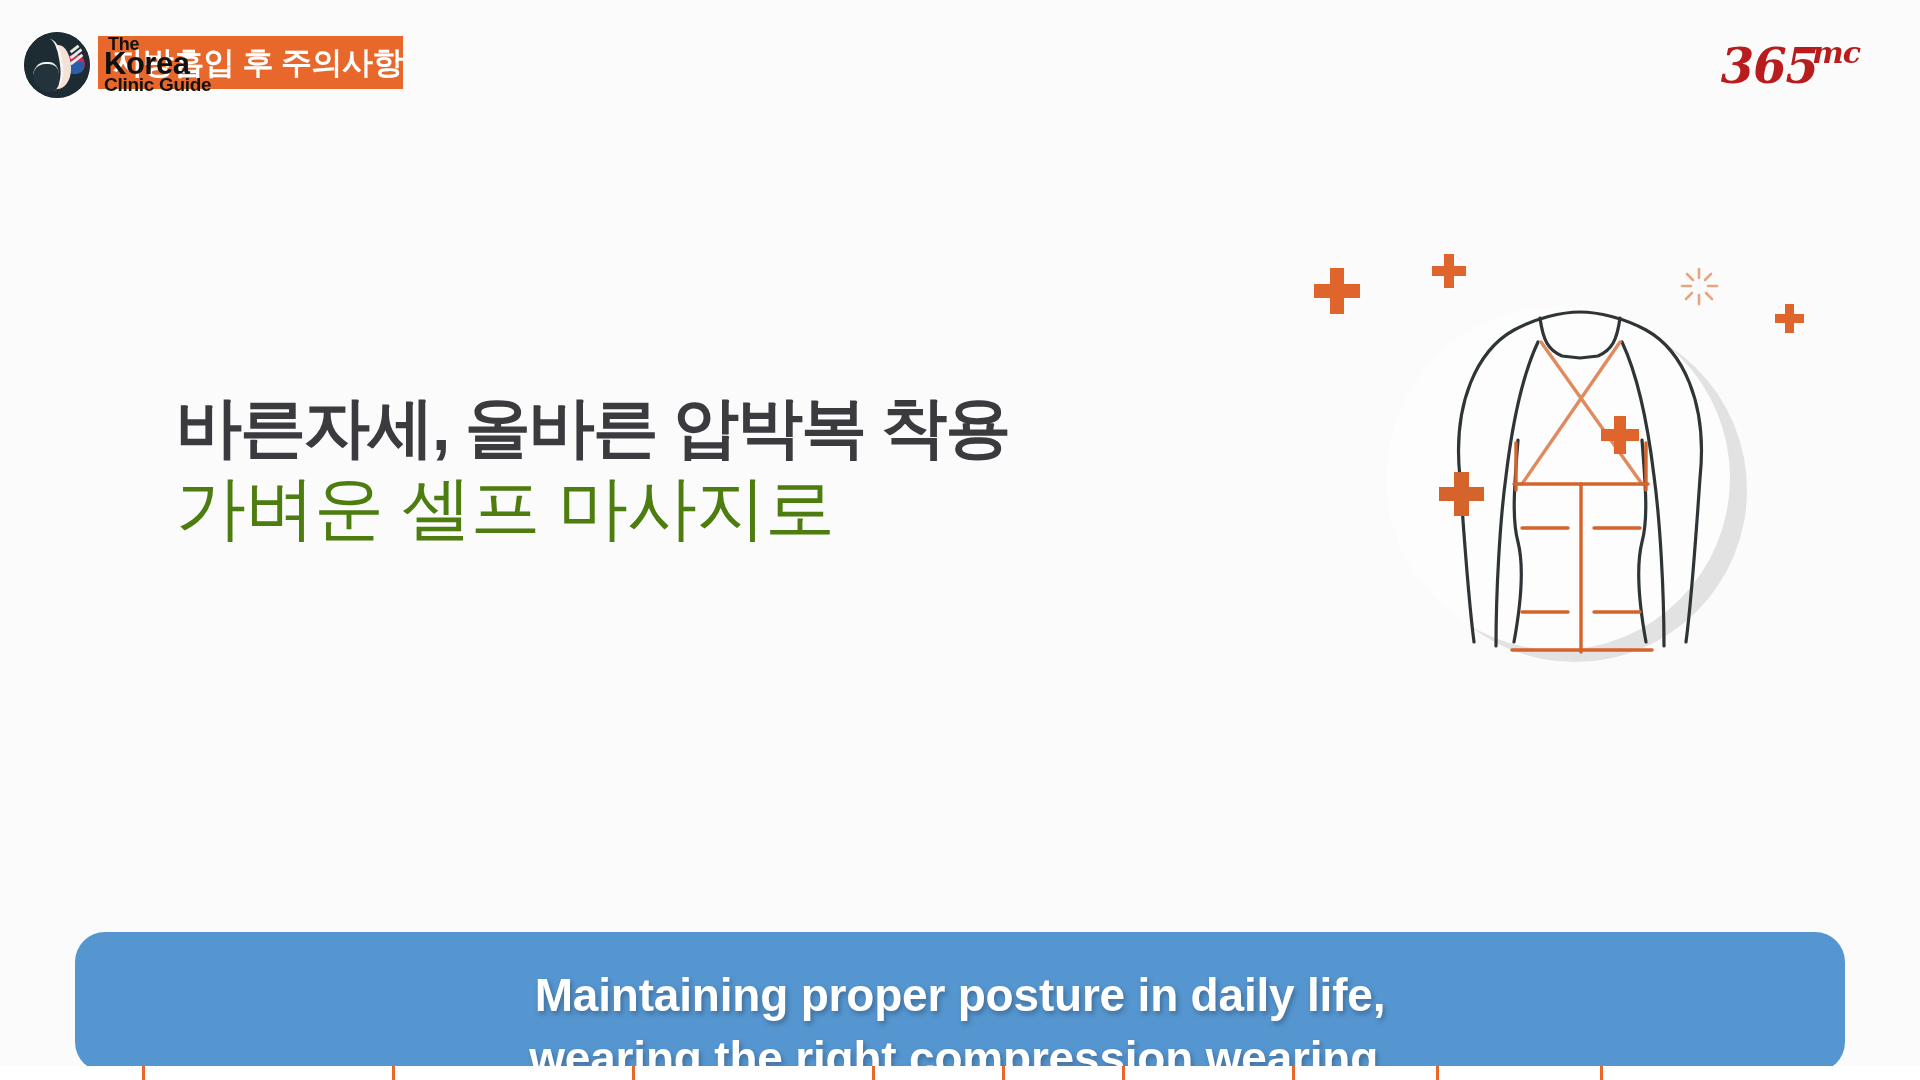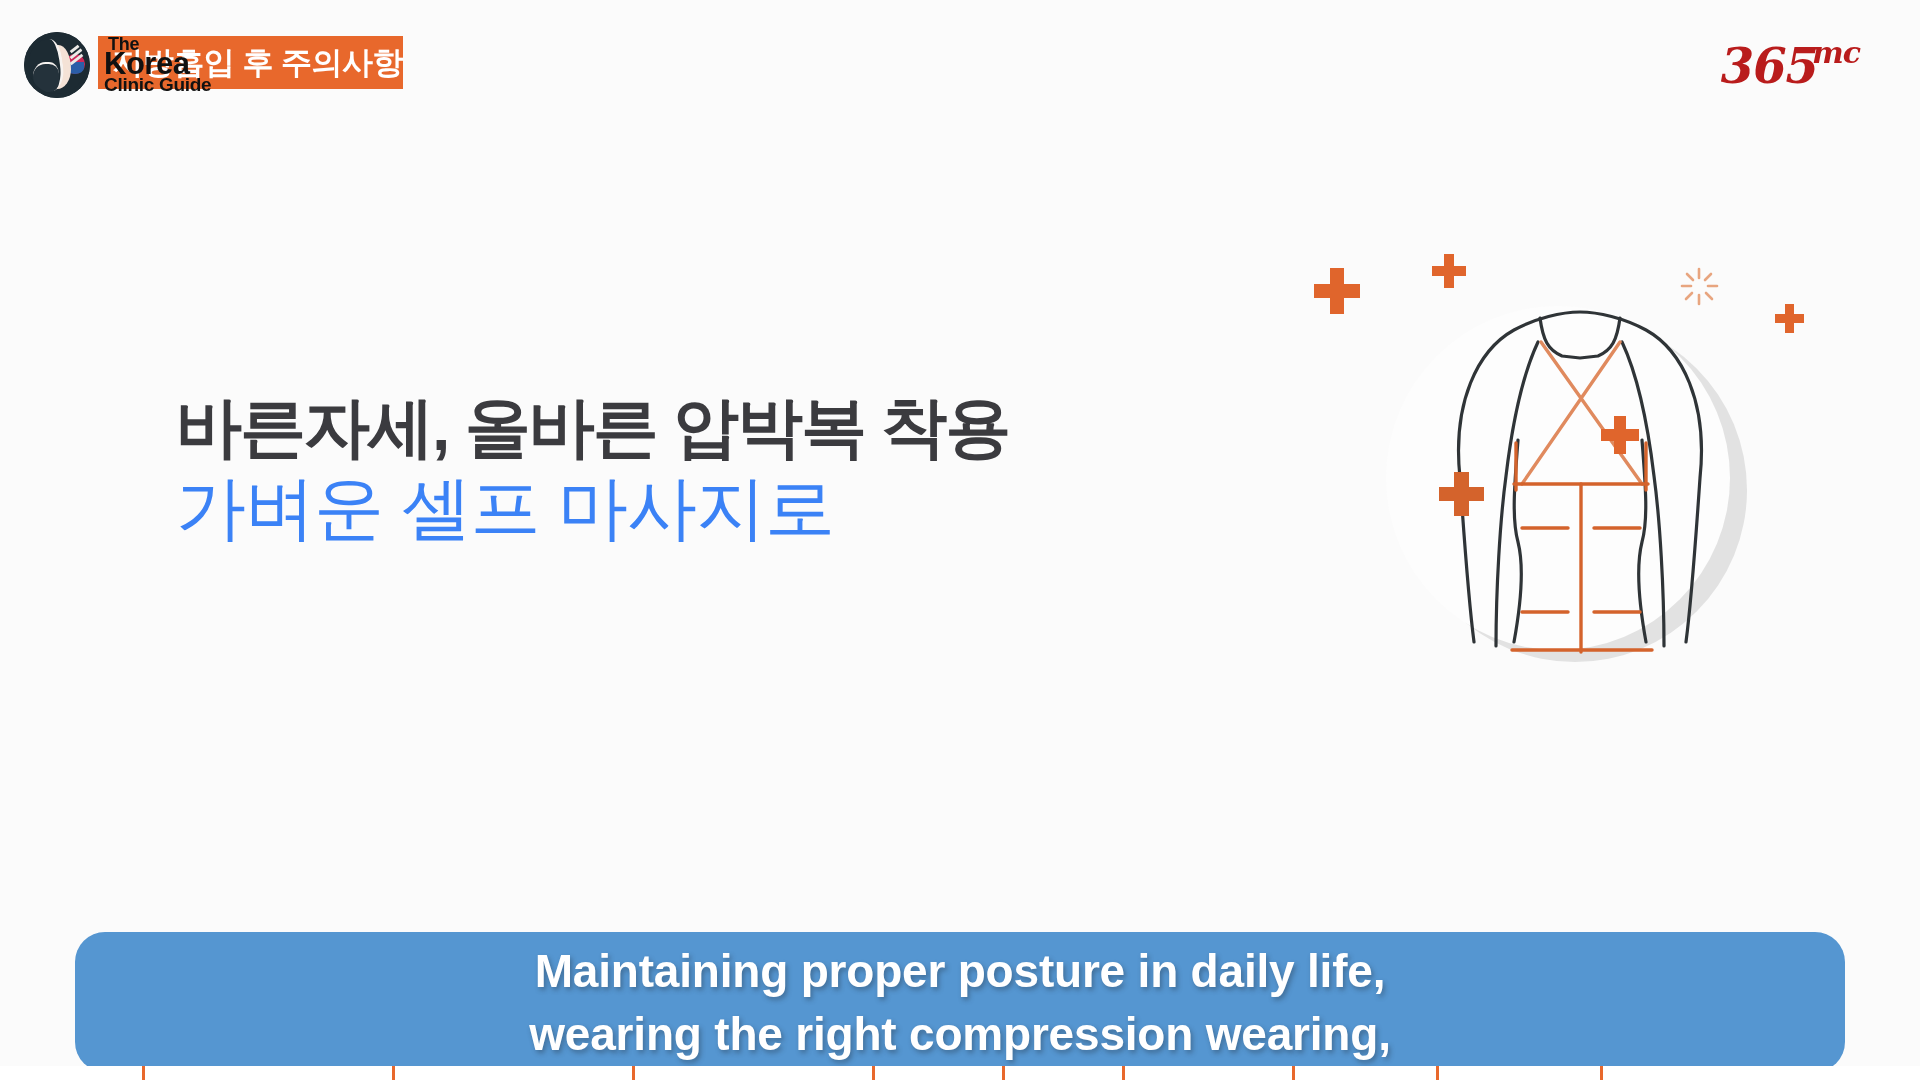--- a/index.html
+++ b/index.html
@@ -154,21 +154,21 @@
     font-size:66px;
     font-weight:700;
     color:#3b3b3f;
     letter-spacing:-2px;
     line-height:1.08;
     white-space:nowrap;
   }
   .hl2{
     font-size:70px;
     font-weight:300;
-    color:#3b82f6;
+    color:#4d7c0f;
     letter-spacing:-1px;
     line-height:1.12;
     white-space:nowrap;
     margin-top:6px;
   }
 
   
   .illus{
     position:absolute;
     left:1300px; top:190px;
@@ -180,21 +180,21 @@
   .caption{
     position:absolute;
     left:75px; top:932px;
     width:1770px; height:140px;
     background:#5596d1;
     border-radius:30px;
     display:flex;
     flex-direction:column;
     align-items:center;
     justify-content:flex-start;
-    padding-top:8px;
+    padding-top:32px;
     overflow:hidden;
   }
   .caption-line{
     color:#ffffff;
     font-size:46px;
     font-weight:700;
     letter-spacing:-.2px;
     line-height:1.38;
     text-align:center;
     text-shadow:2px 3px 5px rgba(40,60,80,.45);

